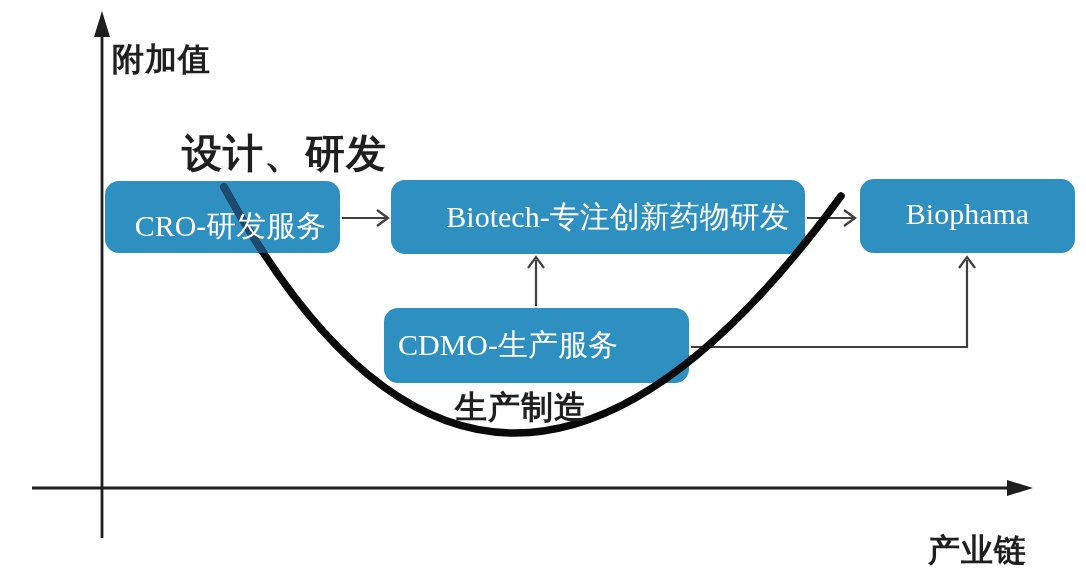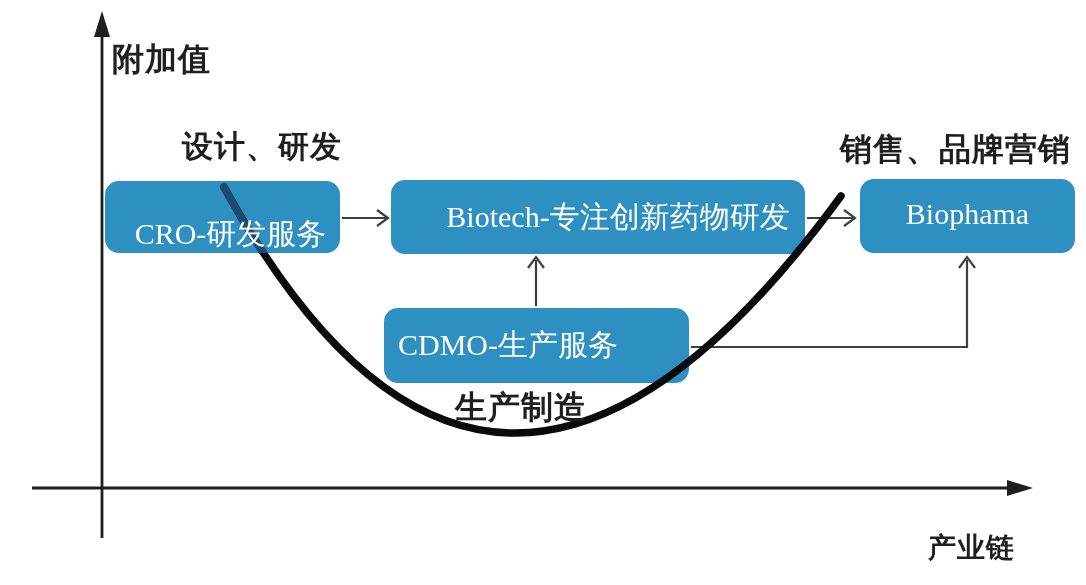--- a/index.html
+++ b/index.html
@@ -34,35 +34,35 @@
     stroke-linecap: round;
   }
   .lbl {
     position: absolute;
     color: #1f1f1f;
     font-weight: 600;
     white-space: nowrap;
     letter-spacing: 1px;
   }
   .lbl-y    { left: 100px; top: 38px;  font-size: 32px; }
-  .lbl-tl   { left: 170px; top: 126px; font-size: 31px; text-align: center; }
+  .lbl-tl   { left: 170px; top: 126px; font-size: 40px; text-align: center; }
   .lbl-tr   { left: 828px; top: 128px; font-size: 32px; }
   .lbl-bot  { left: 443px; top: 386px; font-size: 32px; text-align: right; }
-  .lbl-x    { left: 916px; top: 529px; font-size: 28px; }
+  .lbl-x    { left: 916px; top: 529px; font-size: 32px; }
   .boxlbl {
     position: absolute;
     display: flex;
     align-items: center;
     justify-content: center;
     color: #ffffff;
     font-family: "Liberation Serif", "DejaVu Serif", serif;
     font-size: 30px;
     white-space: nowrap;
   }
-  .boxlbl-cro       { left: 93px;  top: 198px; width: 251px; height: 72px; border-radius: 16px; }
+  .boxlbl-cro       { left: 93px;  top: 190px; width: 251px; height: 72px; border-radius: 16px; }
   .boxlbl-biotech   { left: 379px; top: 180px; width: 454px; height: 74px; }
   .boxlbl-cdmo      { left: 372px; top: 308px; width: 248px; height: 75px; }
   .boxlbl-biopharma { left: 848px; top: 179px; width: 215px; height: 70px; }
 </style>
 </head>
 <body>
 
 <div class="stage">
 
   <svg width="1086" height="585" viewBox="0 0 1086 585">
@@ -101,21 +101,20 @@
     <rect x="379" y="180" width="414" height="74" rx="14" fill="#2E8FC1"></rect>
     <rect x="372" y="308" width="305" height="75" rx="14" fill="#2E8FC1"></rect>
     <rect x="848" y="179" width="215" height="74" rx="14" fill="#2E8FC1"></rect>
 
     <path class="curve" d="M 212 187 Q 479.5 674.5 829 196" stroke="#0A0A0A"></path>
     <path class="curve" d="M 212 187 Q 479.5 674.5 829 196" clip-path="url(#croClip)" stroke="#1D4B6F"></path>
   </svg>
 
   <div class="lbl lbl-y">附加值</div>
   <div class="lbl lbl-tl">设计、研发</div>
-  <div class="lbl lbl-tr">销售、品牌营销</div>
   <div class="lbl lbl-bot">生产制造</div>
   <div class="lbl lbl-x">产业链</div>
 
   <div class="boxlbl boxlbl-cro">CRO-研发服务</div>
   <div class="boxlbl boxlbl-biotech">Biotech-专注创新药物研发</div>
   <div class="boxlbl boxlbl-cdmo">CDMO-生产服务</div>
   <div class="boxlbl boxlbl-biopharma">Biophama</div>
 
 </div>
 

